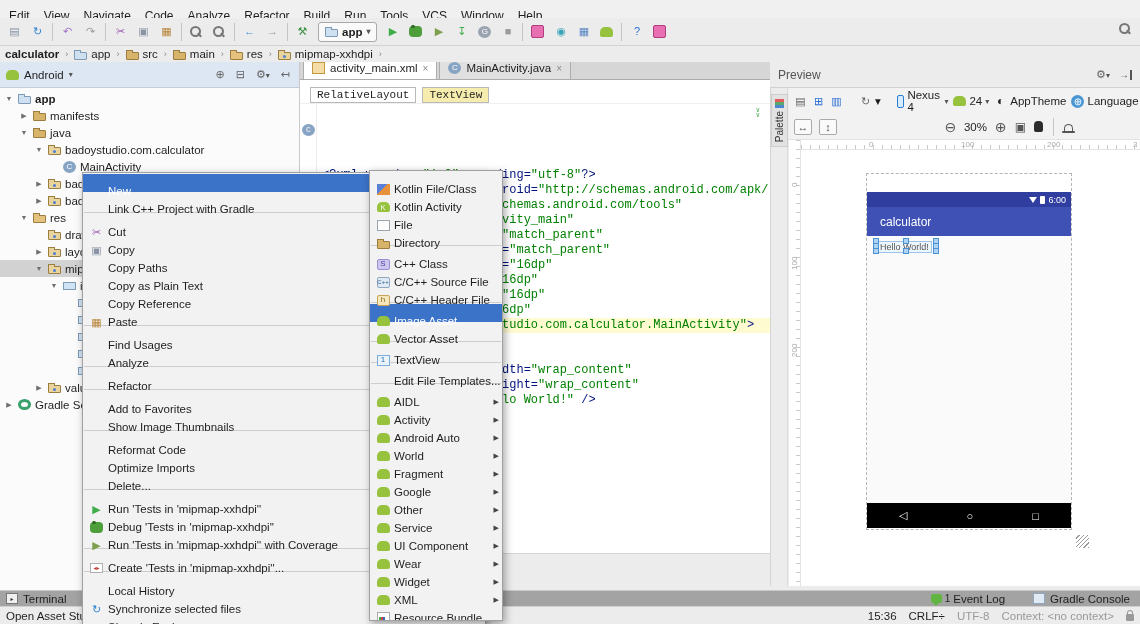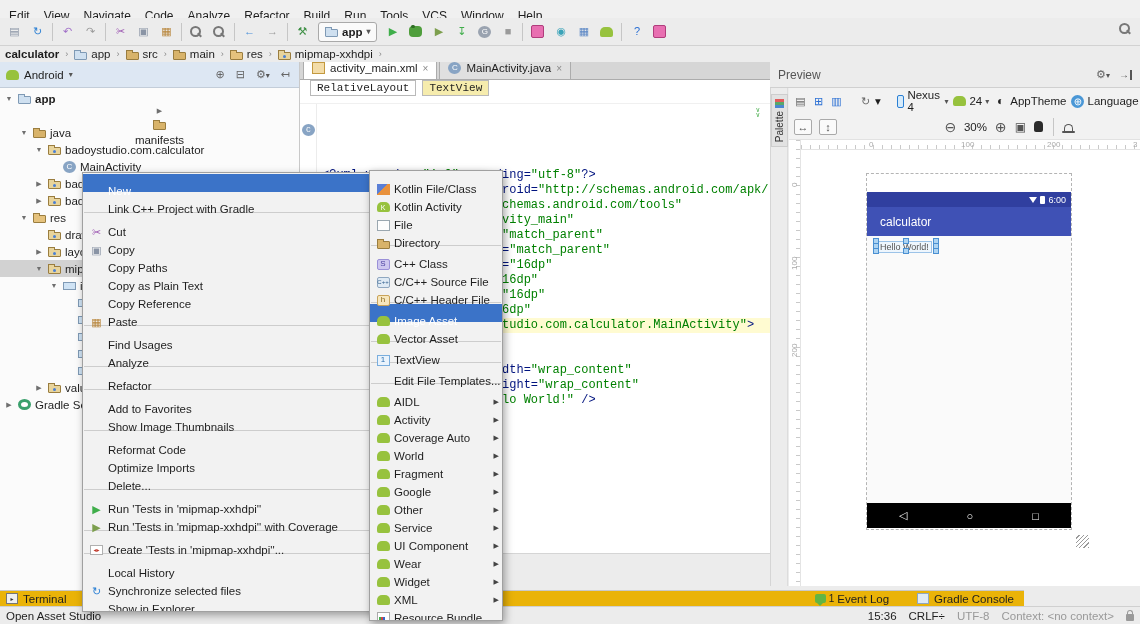--- a/index.html
+++ b/index.html
@@ -68,21 +68,21 @@
 #tree{position:relative;height:502px;overflow:hidden}
 .trow{position:absolute;left:0;width:300px;height:17px;display:flex;align-items:center;gap:4px;white-space:nowrap;font-size:11.5px}
 .trow.sel{background:#d2d2d2}
 .tarrow{width:10px;font-size:7px;color:#6f6f6f;text-align:center;flex:none}
 
 #editor{position:absolute;left:300px;top:62px;width:470px;height:528px;background:#fff;overflow:hidden}
 #tabs{height:18px;background:#d6d6d6;border-bottom:1px solid #acacac;display:flex;align-items:flex-end;padding-left:3px;gap:2px}
 .tab{height:23px;display:flex;align-items:center;gap:5px;padding:0 8px;border:1px solid #acacac;border-bottom:none;background:#e0e0e0;font-size:11.5px}
 .tab.active{background:#fff}
 .tab-close{color:#8a8a8a;font-size:10px}
-#chips{height:24px;background:#fff;display:flex;align-items:flex-start;padding-left:10px;gap:6px;border-bottom:1px solid #f0f0f0}
+#chips{height:24px;background:#fff;display:flex;align-items:flex-end;padding-left:10px;gap:6px;border-bottom:1px solid #f0f0f0}
 .chip{border:1px solid #b9b9b9;background:#fff;font:11px "Liberation Mono",monospace;padding:1px 6px}
 .chip.hot{background:#f6ecad}
 #code{position:relative;height:441px;font:12px/15px "Liberation Mono",monospace;white-space:pre;overflow:hidden;color:#00137f}
 #caretline{position:absolute;left:0;right:0;height:15px;background:#fffbd1}
 #gutter{position:absolute;left:0;top:0;bottom:0;width:17px;background:#fff;border-right:1px solid #ececec}
 #codelines{position:relative;padding:4px 0 0 22px}
 .cline{height:15px}
 .str{color:#008000}
 #cbadge{position:absolute;left:2px;top:20px}
 #collapseic{position:absolute;right:10px;top:4px;color:#4CAF50;font-size:7px;line-height:5px;white-space:pre;text-align:center}
@@ -105,21 +105,21 @@
 #scr-status{height:15px;background:#303F9F;display:flex;justify-content:flex-end;align-items:center;gap:3px;padding-right:5px;color:#fff;font-size:9px}
 .wifi{width:0;height:0;border-left:4px solid transparent;border-right:4px solid transparent;border-top:6px solid #fff}
 .batt{width:5px;height:8px;background:#fff;border-radius:1px}
 #scr-appbar{height:29px;background:#3F51B5;color:#fff;display:flex;align-items:center;padding-left:13px;font-size:12px}
 #scr-content{height:267px;background:#fafafa;position:relative}
 #scr-nav{height:25px;background:#000;display:flex;align-items:center;justify-content:space-between;padding:0 32px;color:#fff;font-size:11px}
 #hello{position:absolute;left:10px;top:5px;font-size:9px;color:#555;border:1px solid #9cc3e8;background:#eef6fd;padding:0 2px}
 .hnd{position:absolute;width:6px;height:6px;background:#aed4f2;border:1px solid #4a90d2}
 #resize-handle{position:absolute;left:287px;top:395px;width:13px;height:13px;background:repeating-linear-gradient(135deg,transparent 0 2px,#9a9a9a 2px 3px)}
 
-#dockbar{position:absolute;left:0;top:590px;width:1024px;height:16px;background:#eab308;border-top:1px solid #c9c9c9;display:flex;align-items:center;font-size:11.5px;padding:0 6px}
+#dockbar{position:absolute;left:0;top:590px;width:1140px;height:16px;background:#a3a3a3;border-top:1px solid #c9c9c9;display:flex;align-items:center;font-size:11.5px;padding:0 6px}
 #statusbar{position:absolute;left:0;top:606px;width:1140px;height:18px;background:#ececec;border-top:1px solid #d0d0d0;display:flex;align-items:center;font-size:11.5px;padding:0 6px}
 .dim{color:#999}
 .sb-gap{margin-left:12px}
 
 #ctxmenu{position:absolute;left:82px;top:172px;width:404px;background:#f2f2f2;border:1px solid #a0a0a0;box-shadow:2px 3px 8px rgba(0,0,0,.35);z-index:50;padding:1px 0;overflow:hidden}
 #newmenu{position:absolute;left:369px;top:170px;width:134px;background:#f2f2f2;border:1px solid #a0a0a0;box-shadow:2px 3px 8px rgba(0,0,0,.35);z-index:60;padding:1px 0;overflow:hidden}
 .mi{height:18px;display:flex;align-items:center;padding:16px 3px 0 4px;font-size:11.5px}
 .mi .islot{width:19px;display:flex;justify-content:center;flex:none}
 #newmenu .mi .islot{width:18px}
 .mi .lbl{padding-left:2px;white-space:nowrap}
@@ -278,21 +278,21 @@
     <span class="ph-ic">⊟</span>
     <span class="ph-ic">⚙<span class="caret">▾</span></span>
     <span class="ph-ic">↤</span>
   </div>
   <div id="tree">
       <div class="trow" style="top: 2px; padding-left: 4px;">
         <span class="tarrow">▼</span>
         <span class="icn i-folder blue"></span>
         <span style="font-weight: bold;">app</span>
       </div>
-      <div class="trow" style="top: 19px; padding-left: 19px; flex-direction: column;">
+      <div class="trow" style="top: 19px; padding-left: 19px;">
         <span class="tarrow">▶</span>
         <span class="icn i-folder"></span>
         <span>manifests</span>
       </div>
       <div class="trow" style="top: 36px; padding-left: 19px;">
         <span class="tarrow">▼</span>
         <span class="icn i-folder"></span>
         <span>java</span>
       </div>
       <div class="trow" style="top: 53px; padding-left: 34px;">
@@ -646,20 +646,28 @@
     <div class="mi">
       <span class="islot">
         <span class="icn" style="color: rgb(63, 174, 74);">▶</span>
       </span>
       <span class="lbl">Run 'Tests in 'mipmap-xxhdpi''</span>
       <span class="sc">Ctrl+Shift+F10</span>
       <span class="arr"></span>
     </div>
     <div class="mi">
       <span class="islot">
+        <span class="icn i-bug"></span>
+      </span>
+      <span class="lbl">Debug 'Tests in 'mipmap-xxhdpi''</span>
+      <span class="sc"></span>
+      <span class="arr"></span>
+    </div>
+    <div class="mi">
+      <span class="islot">
         <span class="icn" style="color: rgb(125, 159, 78);">▶</span>
       </span>
       <span class="lbl">Run 'Tests in 'mipmap-xxhdpi'' with Coverage</span>
       <span class="sc"></span>
       <span class="arr"></span>
     </div>
     <div class="msep"></div>
     <div class="mi">
       <span class="islot">
         <span class="icn i-create">◂▸</span>
@@ -795,21 +803,21 @@
         <span class="icn i-droid"></span>
       </span>
       <span class="lbl">Activity</span>
       <span class="sc"></span>
       <span class="arr">▶</span>
     </div>
     <div class="mi">
       <span class="islot">
         <span class="icn i-droid"></span>
       </span>
-      <span class="lbl">Coverage Auto</span>
+      <span class="lbl">Android Auto</span>
       <span class="sc"></span>
       <span class="arr">▶</span>
     </div>
     <div class="mi">
       <span class="islot">
         <span class="icn i-droid"></span>
       </span>
       <span class="lbl">World</span>
       <span class="sc"></span>
       <span class="arr">▶</span>

